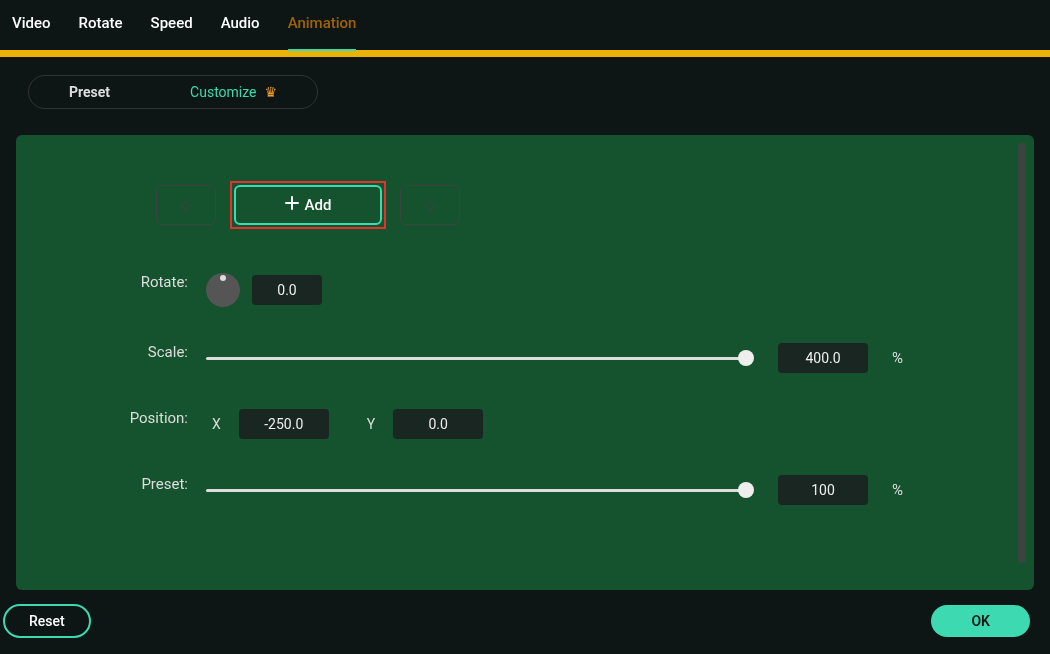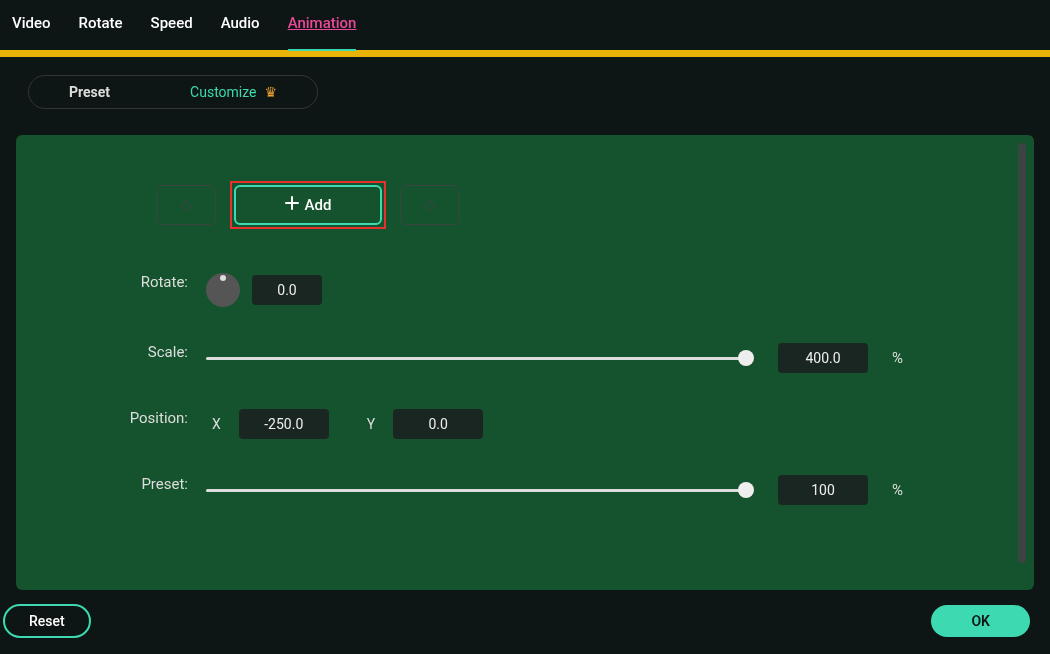--- a/index.html
+++ b/index.html
@@ -1,20 +1,20 @@
 <!DOCTYPE html>
 <html><head>
   <meta charset="utf-8">
   <style>
     * { box-sizing: border-box; margin: 0; padding: 0; font-family: -apple-system, BlinkMacSystemFont, "Segoe UI", Roboto, sans-serif; }
     body { background: #0d1614; color: #e0e0e0; width: 1050px; height: 654px; overflow: hidden; display: flex; flex-direction: column; }
     
     .top-tabs { display: flex; gap: 28px; padding: 14px 12px 10px 12px; border-bottom: 7px solid #eab308; }
     .top-tab { color: #ffffff; font-size: 15px; font-weight: 500; cursor: pointer; padding-bottom: 8px; position: relative; }
-    .top-tab.active { color: #ec4899; text-decoration: underline; }
+    .top-tab.active { color: #a16207; }
     .top-tab.active::after { content: ""; position: absolute; left: 0; right: 0; bottom: -11px; height: 2px; background: #3dd9b0; }
     
     .sub-tabs-row { padding: 18px 0 18px 28px; }
     .seg-wrap { display: inline-flex; background: #0d1614; border: 1px solid #333; border-radius: 999px; overflow: hidden; }
     .seg-btn { padding: 8px 40px; font-size: 14px; color: #fff; cursor: pointer; border: none; background: transparent; }
     .seg-btn.preset { color: #ddd; font-weight: bold; }
     .seg-btn.customize { color: #3dd9b0; display: flex; align-items: center; gap: 8px; }
     .seg-btn.customize .crown { color: #f0a030; font-size: 14px; }
     
     .content-area { flex: 1; position: relative; padding: 8px 16px 0 16px; }

